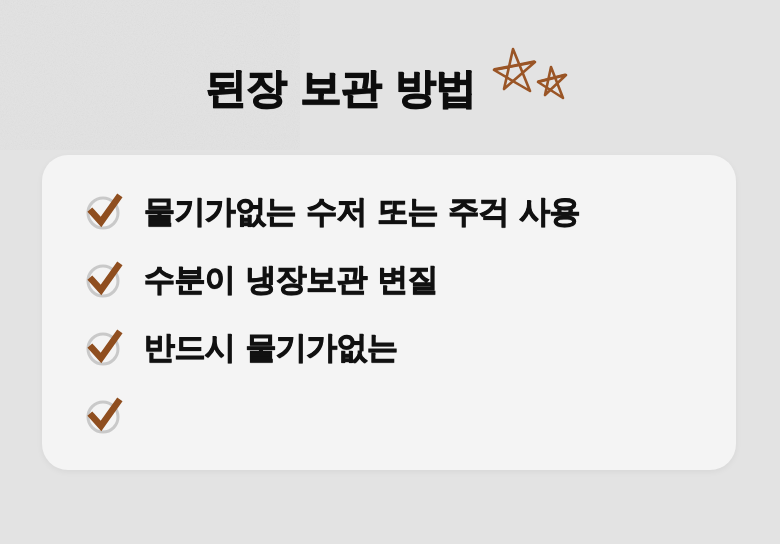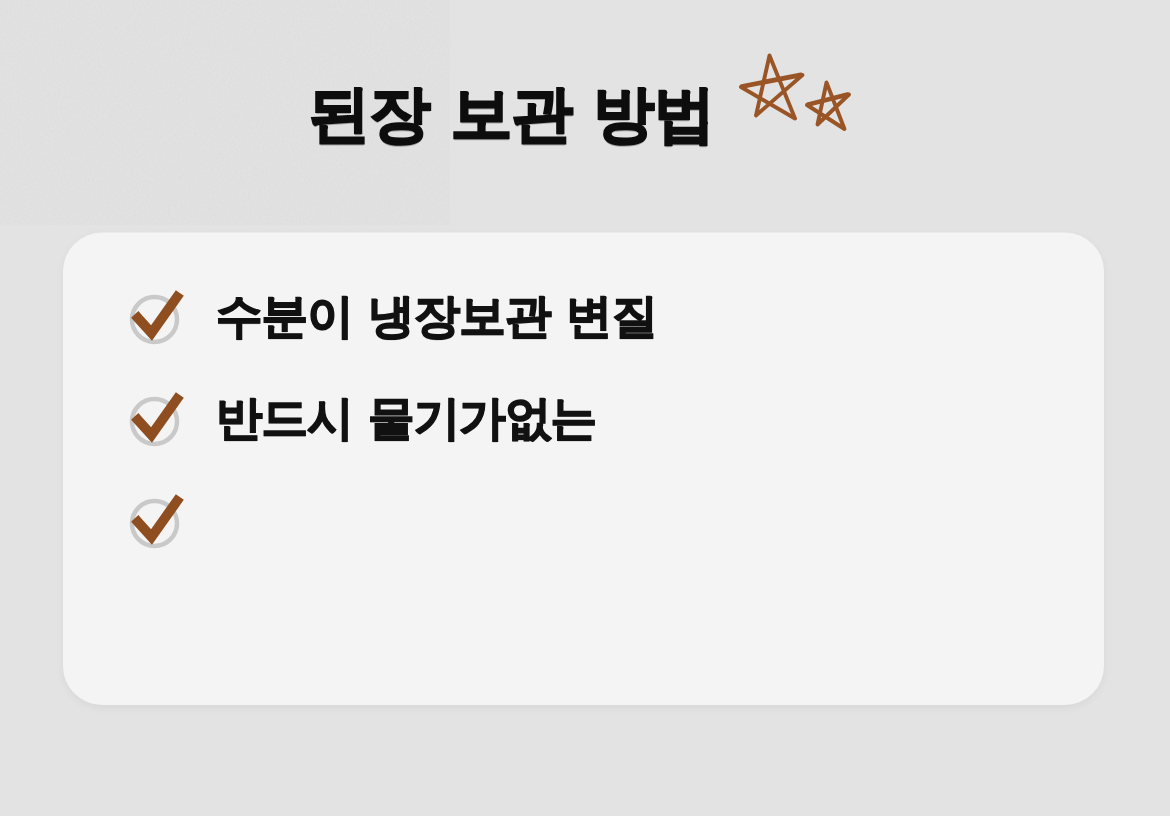--- a/index.html
+++ b/index.html
@@ -27,21 +27,21 @@
     inset: 0;
     pointer-events: none;
     opacity: 0.55;
     mix-blend-mode: multiply;
     z-index: 3;
   }
 
   
   #header {
     position: absolute;
-    top: 0;
+    top: 12px;
     left: 0;
     width: 626px;
     height: 150px;
     z-index: 2;
   }
 
   #title-row {
     position: absolute;
     left: 0;
     top: 52px;
@@ -136,20 +136,27 @@
           <path d="M50.4 39.6 L77 32.8"></path>
         </g>
       </svg>
 
     </div>
   </div>
 
   <div id="card">
     <div id="checklist">
 
+      <div class="check-row">
+        <svg class="check-icon" viewBox="0 0 46 46">
+          <circle cx="23" cy="25" r="15" fill="none" stroke="#c9c9c9" stroke-width="3"></circle>
+          <path d="M12 24 L21 34 L38 10" fill="none" stroke="#8f4e1f" stroke-width="6.5" stroke-linecap="square" stroke-linejoin="miter"></path>
+        </svg>
+        <div class="check-label">물기가없는 수저 또는 주걱 사용</div>
+      </div>
 
       <div class="check-row">
         <svg class="check-icon" viewBox="0 0 46 46">
           <circle cx="23" cy="25" r="15" fill="none" stroke="#c9c9c9" stroke-width="3"></circle>
           <path d="M12 24 L21 34 L38 10" fill="none" stroke="#8f4e1f" stroke-width="6.5" stroke-linecap="square" stroke-linejoin="miter"></path>
         </svg>
         <div class="check-label">수분이 냉장보관 변질</div>
       </div>
 
       <div class="check-row">

